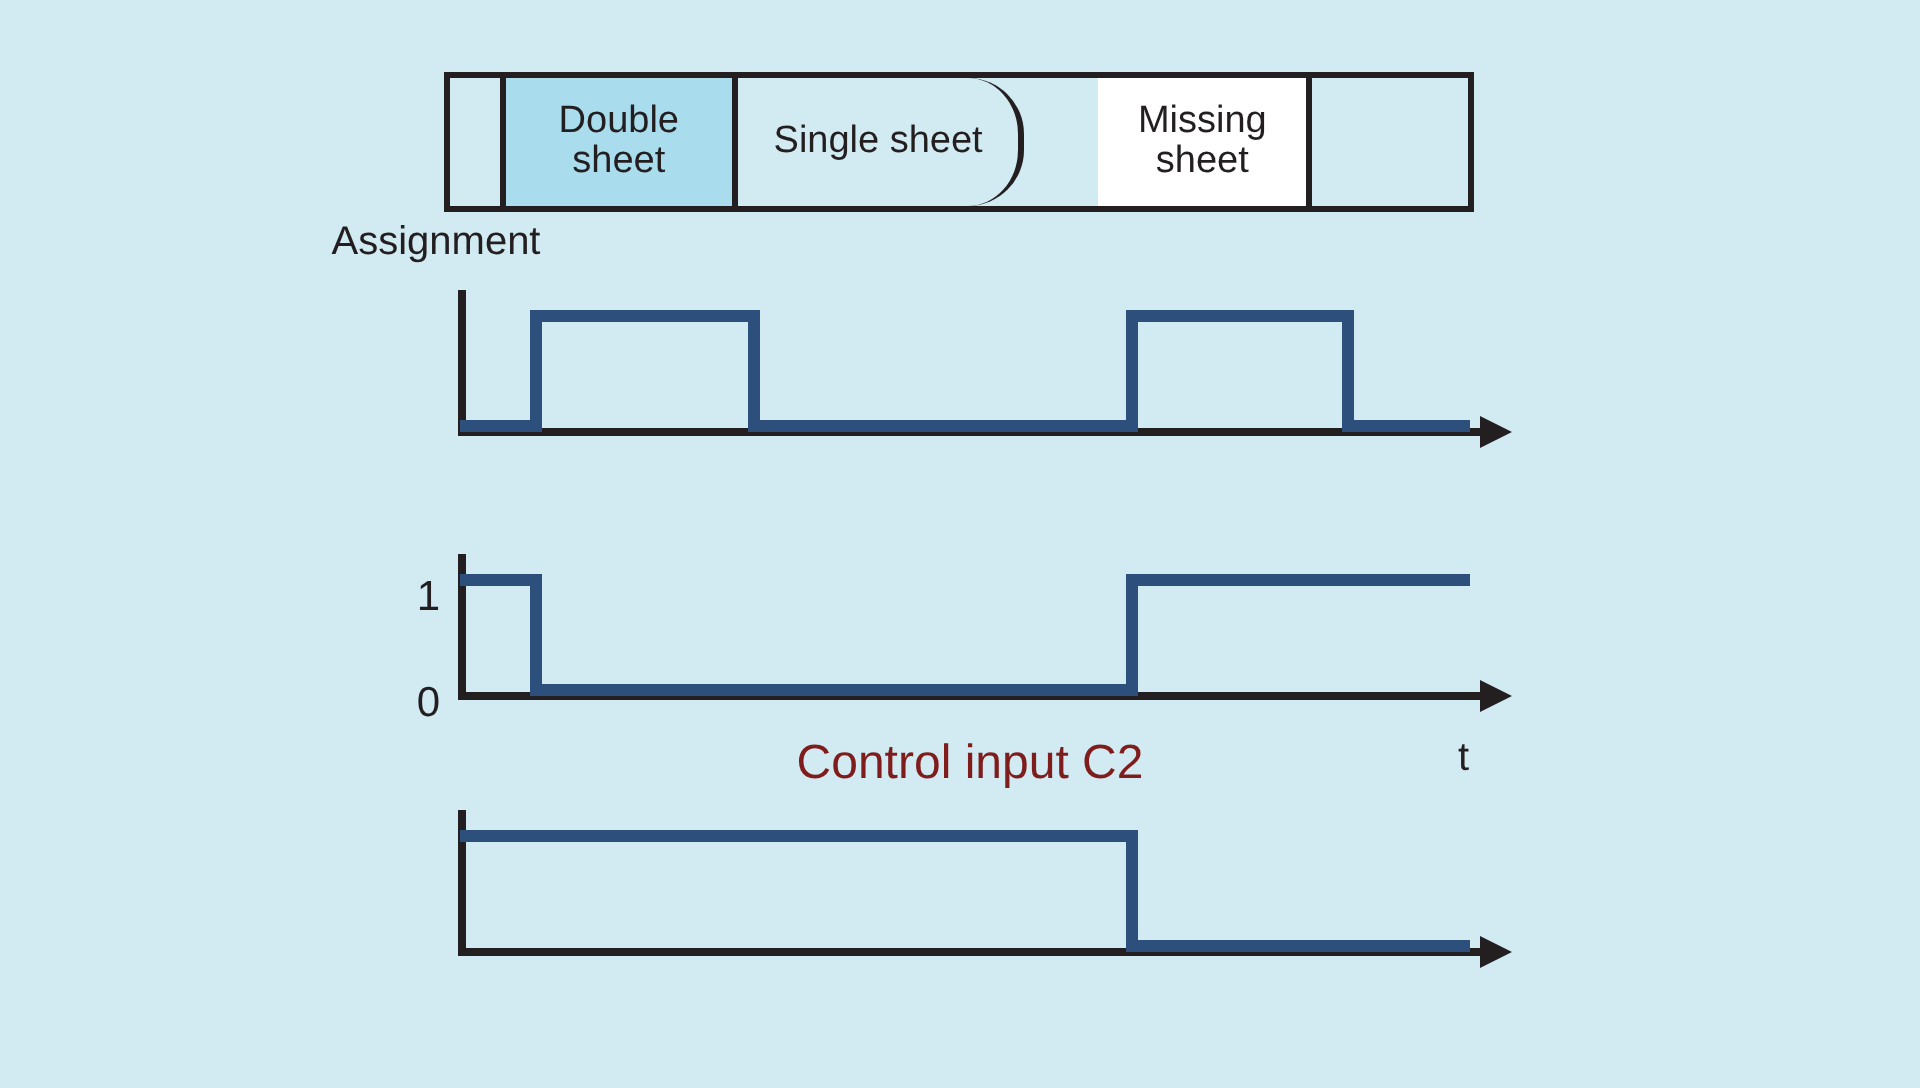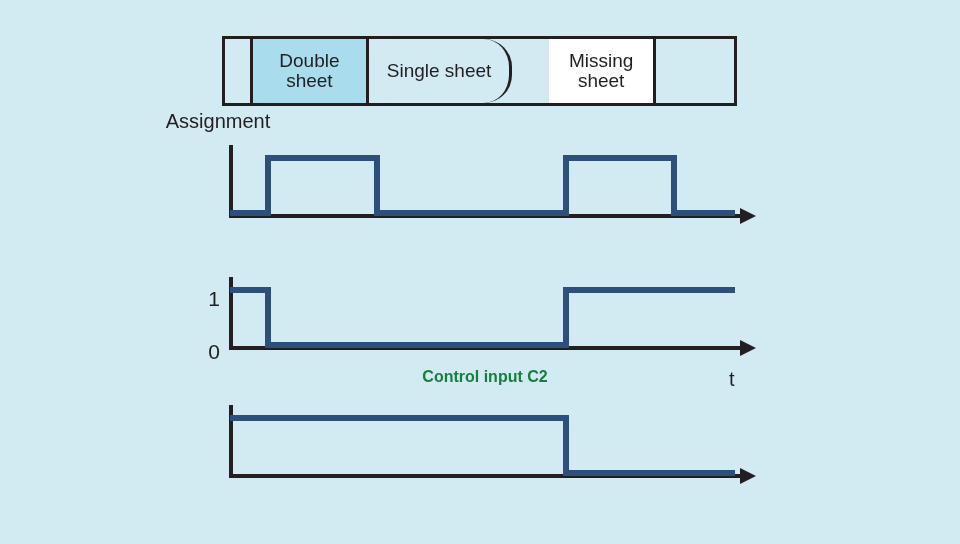--- a/index.html
+++ b/index.html
@@ -79,25 +79,24 @@
   }
   .ylabel {
     position: absolute;
     font-size: 21px;
     color: #231f20;
     text-align: right;
     width: 24px;
   }
   .wave-caption {
     position: absolute;
-    font-size: 16px;
-    color: #15803d;
+    font-size: 24px;
+    color: #7f1d1d;
     text-align: center;
     white-space: nowrap;
-    font-weight: bold;
   }
   .t-label {
     position: absolute;
     font-size: 20px;
     color: #231f20;
   }
 
   
   #wave-1 { top: 140px; height: 110px; }
   #wave-1 .lbl-one  { left: 196px; top: 147px; }

